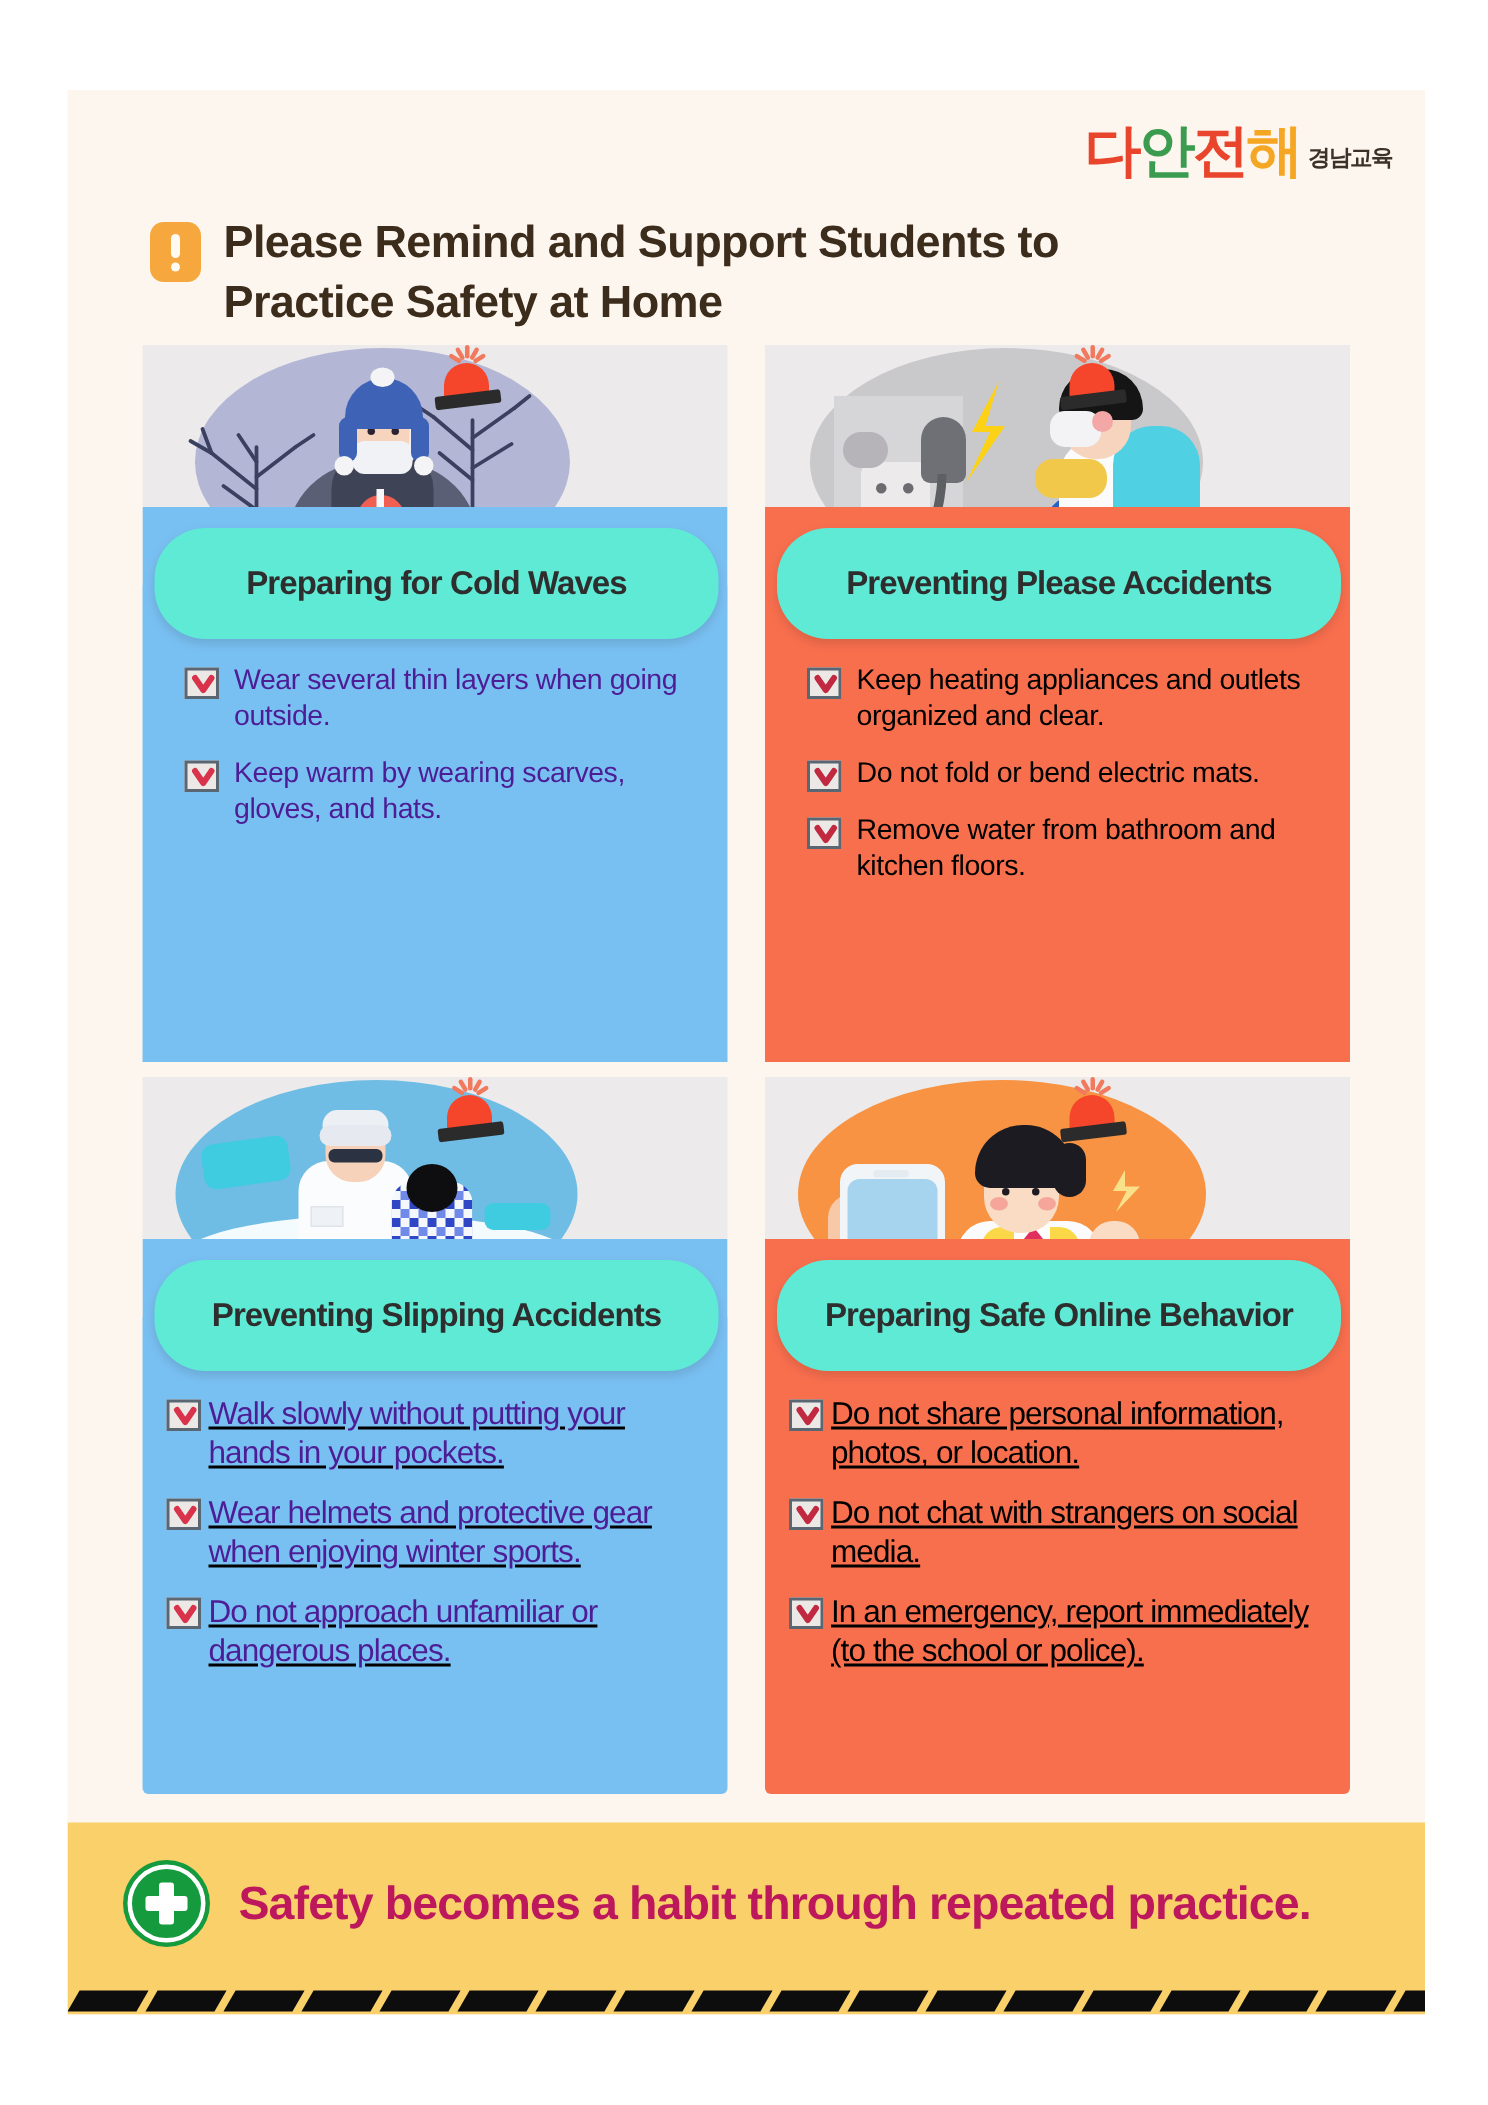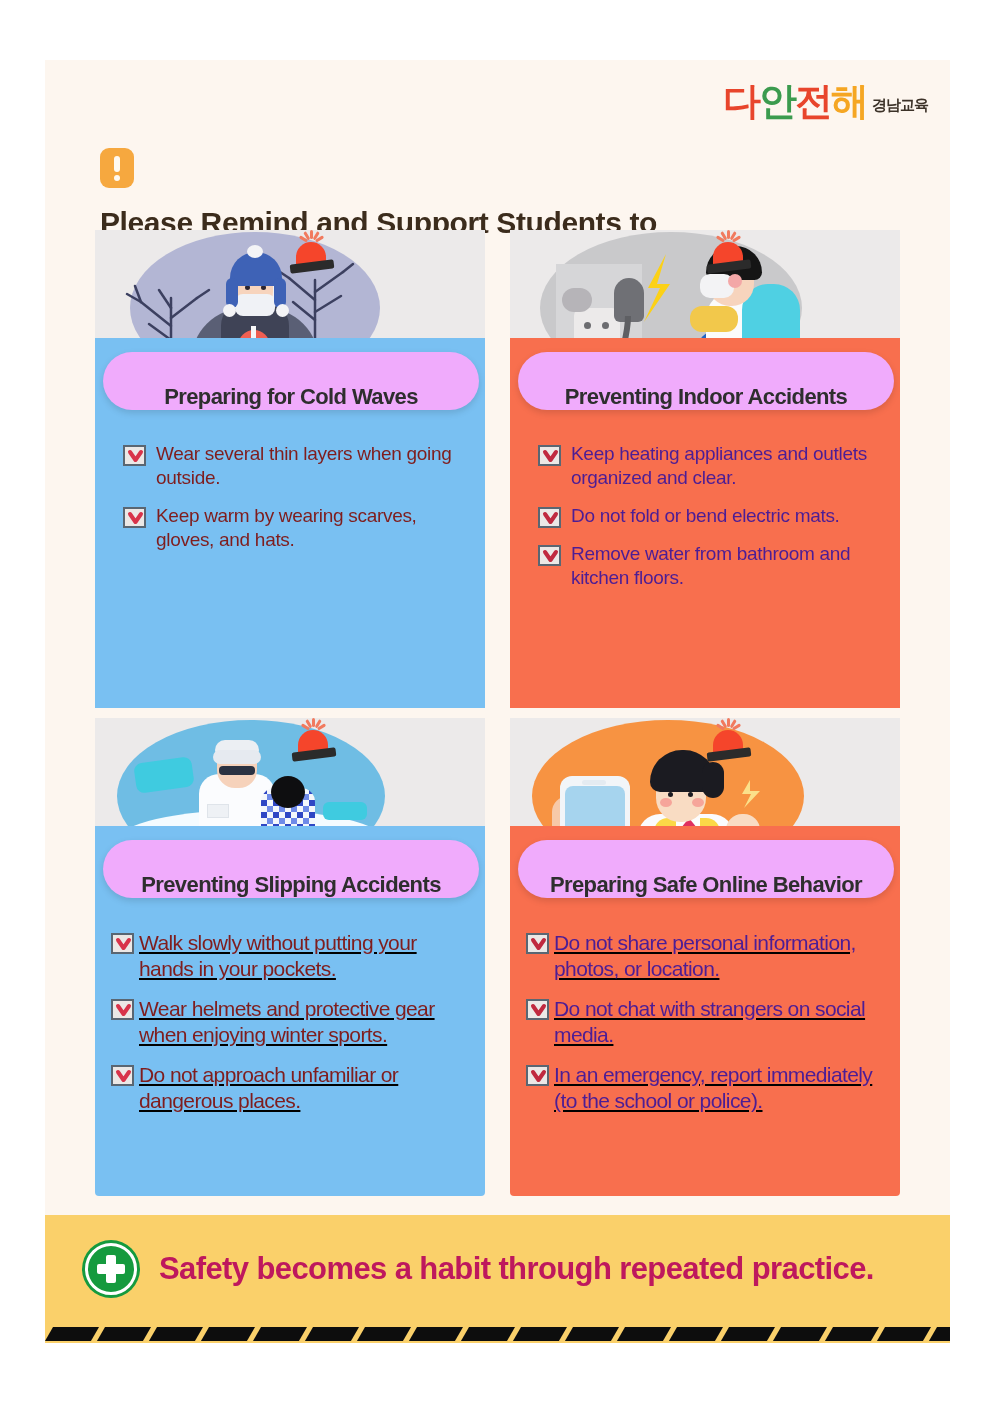--- a/index.html
+++ b/index.html
@@ -53,21 +53,20 @@
     padding-bottom: 5px;
   }
 
   .header-row {
     position: absolute;
     left: 55px;
     top: 82px;
     display: flex;
     align-items: flex-start;
     gap: 15px;
-    flex-direction: column;
   }
   .warn-icon {
     width: 34px;
     height: 40px;
     background: #f6a83f;
     border-radius: 9px;
     position: relative;
     flex-shrink: 0;
     margin-top: 6px;
   }
@@ -134,25 +133,25 @@
 
   
   .row2 .card-body { border-bottom-left-radius: 4px; border-bottom-right-radius: 4px; }
 
   
   .pill {
     position: absolute;
     left: 8px;
     top: -38px;
     width: 376px;
-    height: 58px;
-    background: #f0abfc;
+    height: 74px;
+    background: #5eead4;
     border-radius: 34px;
     display: flex;
-    align-items: flex-end;
+    align-items: center;
     justify-content: center;
     box-shadow: 0 3px 7px rgba(0,0,0,0.13);
     z-index: 4;
   }
   .pill-text {
     font-size: 22px;
     font-weight: bold;
     color: #2e2e2e;
     letter-spacing: -0.6px;
     white-space: nowrap;
@@ -181,24 +180,24 @@
     border: 2px solid #5a6672;
     flex-shrink: 0;
     margin-top: 3px;
     position: relative;
   }
   .cbox svg { position: absolute; left: 2px; top: 1px; }
 
   .check-text {
     font-size: 19px;
     line-height: 1.26;
-    color: #7f1d1d;
+    color: #4c1d95;
     letter-spacing: -0.3px;
   }
-  .orange .check-text { color: #4c1d95; }
+  .orange .check-text { color: #000000; }
   .row2 .check-text { font-size: 21px; letter-spacing: -0.6px; }
 
   
   .ellipse {
     position: absolute;
     border-radius: 50%;
   }
   .siren {
     position: absolute;
     width: 42px;
@@ -450,21 +449,21 @@
           <div class="ray" style="transform:rotate(-58deg)"></div>
           <div class="ray" style="transform:rotate(58deg)"></div>
           <div class="siren-dome"></div>
           <div class="siren-base"></div>
         </div>
         <div class="band-bottom" style="background:#f86f4e;"></div>
       </div>
 
       <div class="card-body orange">
         <div class="pill">
-          <span class="pill-text">Preventing Indoor Accidents</span>
+          <span class="pill-text">Preventing Please Accidents</span>
         </div>
         <div class="checklist">
           <div class="check-item">
             <span class="cbox">
                 <svg width="17" height="16" viewBox="0 0 17 16">
                   <path d="M3 4 L8.5 12 L14 4" stroke="#c0293f" stroke-width="4" fill="none" stroke-linecap="round" stroke-linejoin="round"></path>
                 </svg>
               </span>
             <span class="check-text">Keep heating appliances and outlets organized and clear.</span>
           </div>

